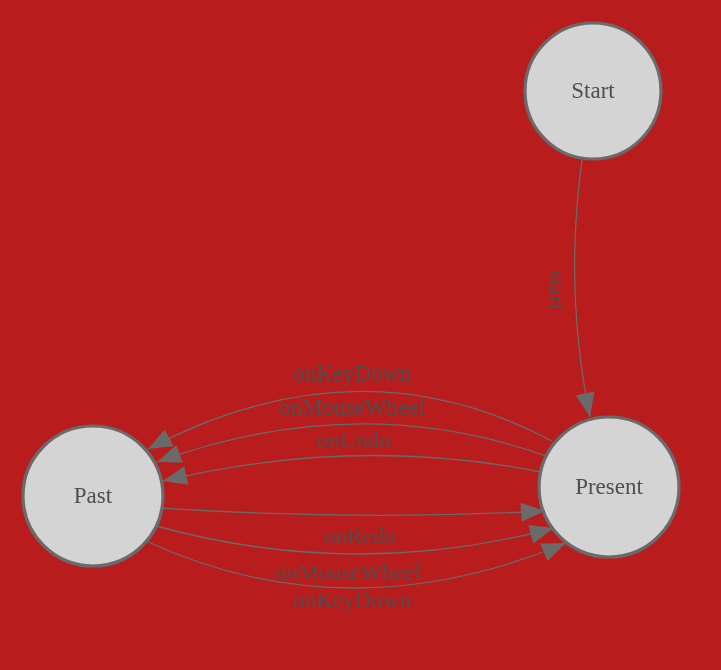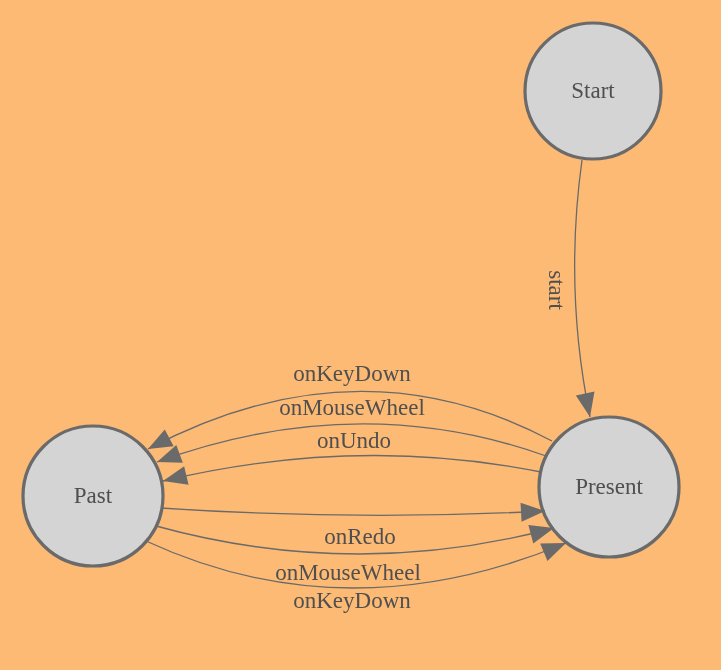--- a/index.html
+++ b/index.html
@@ -4,21 +4,21 @@
 <style>
   html, body {
     margin: 0;
     padding: 0;
     background: #ffffff;
   }
   .canvas {
     position: relative;
     width: 721px;
     height: 670px;
-    background: #fdba74;
+    background: #b91c1c;
     overflow: hidden;
   }
   svg {
     display: block;
     font-family: "Liberation Serif", "DejaVu Serif", serif;
   }
   svg text {
     user-select: none;
   }
 </style>

